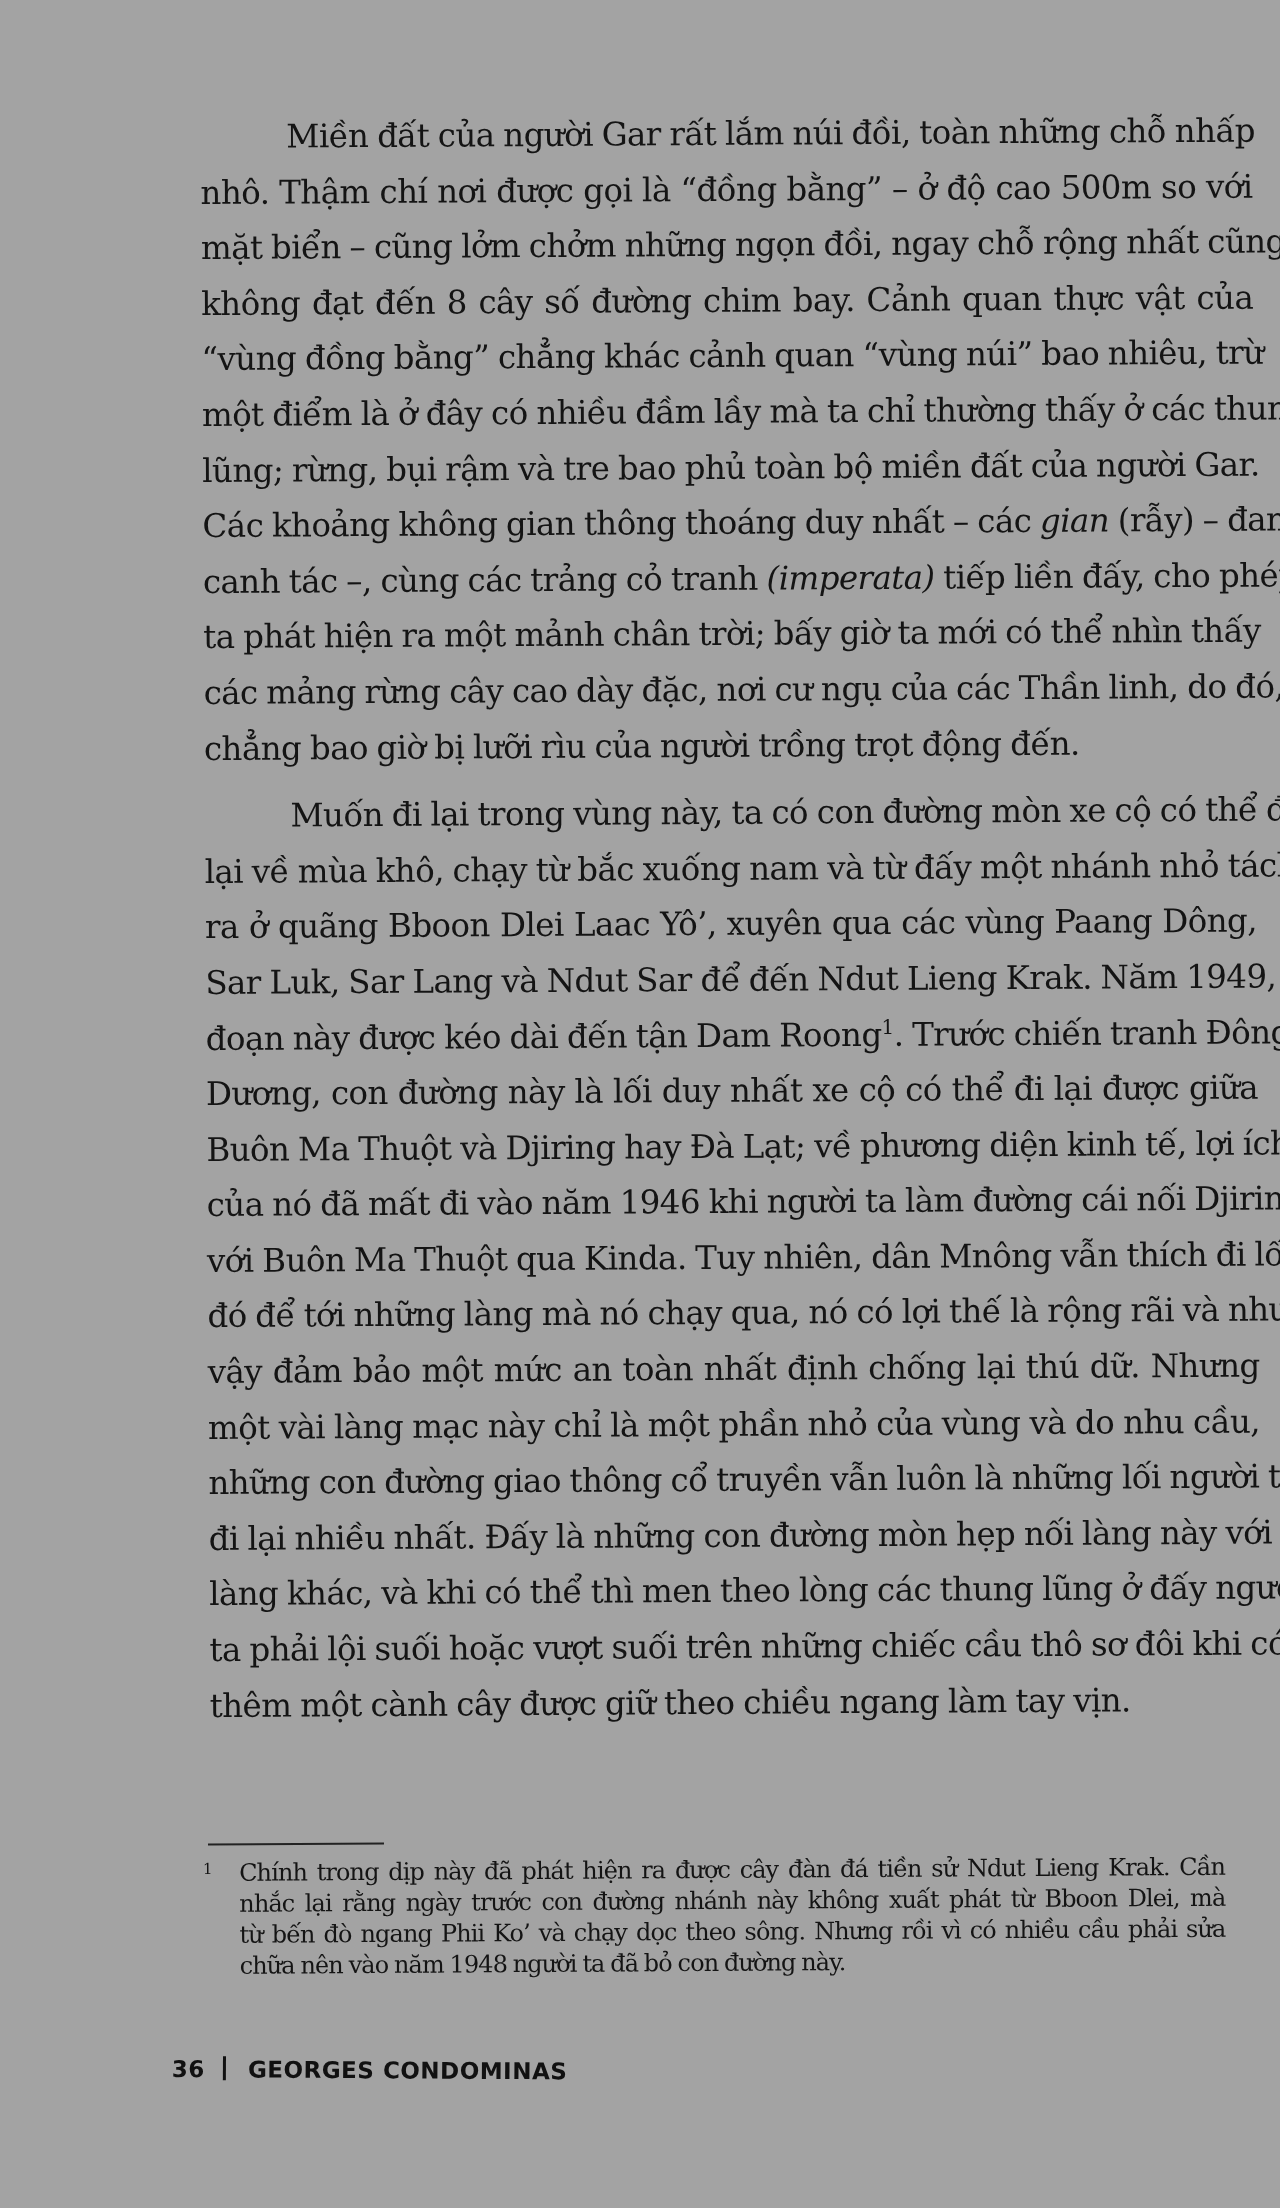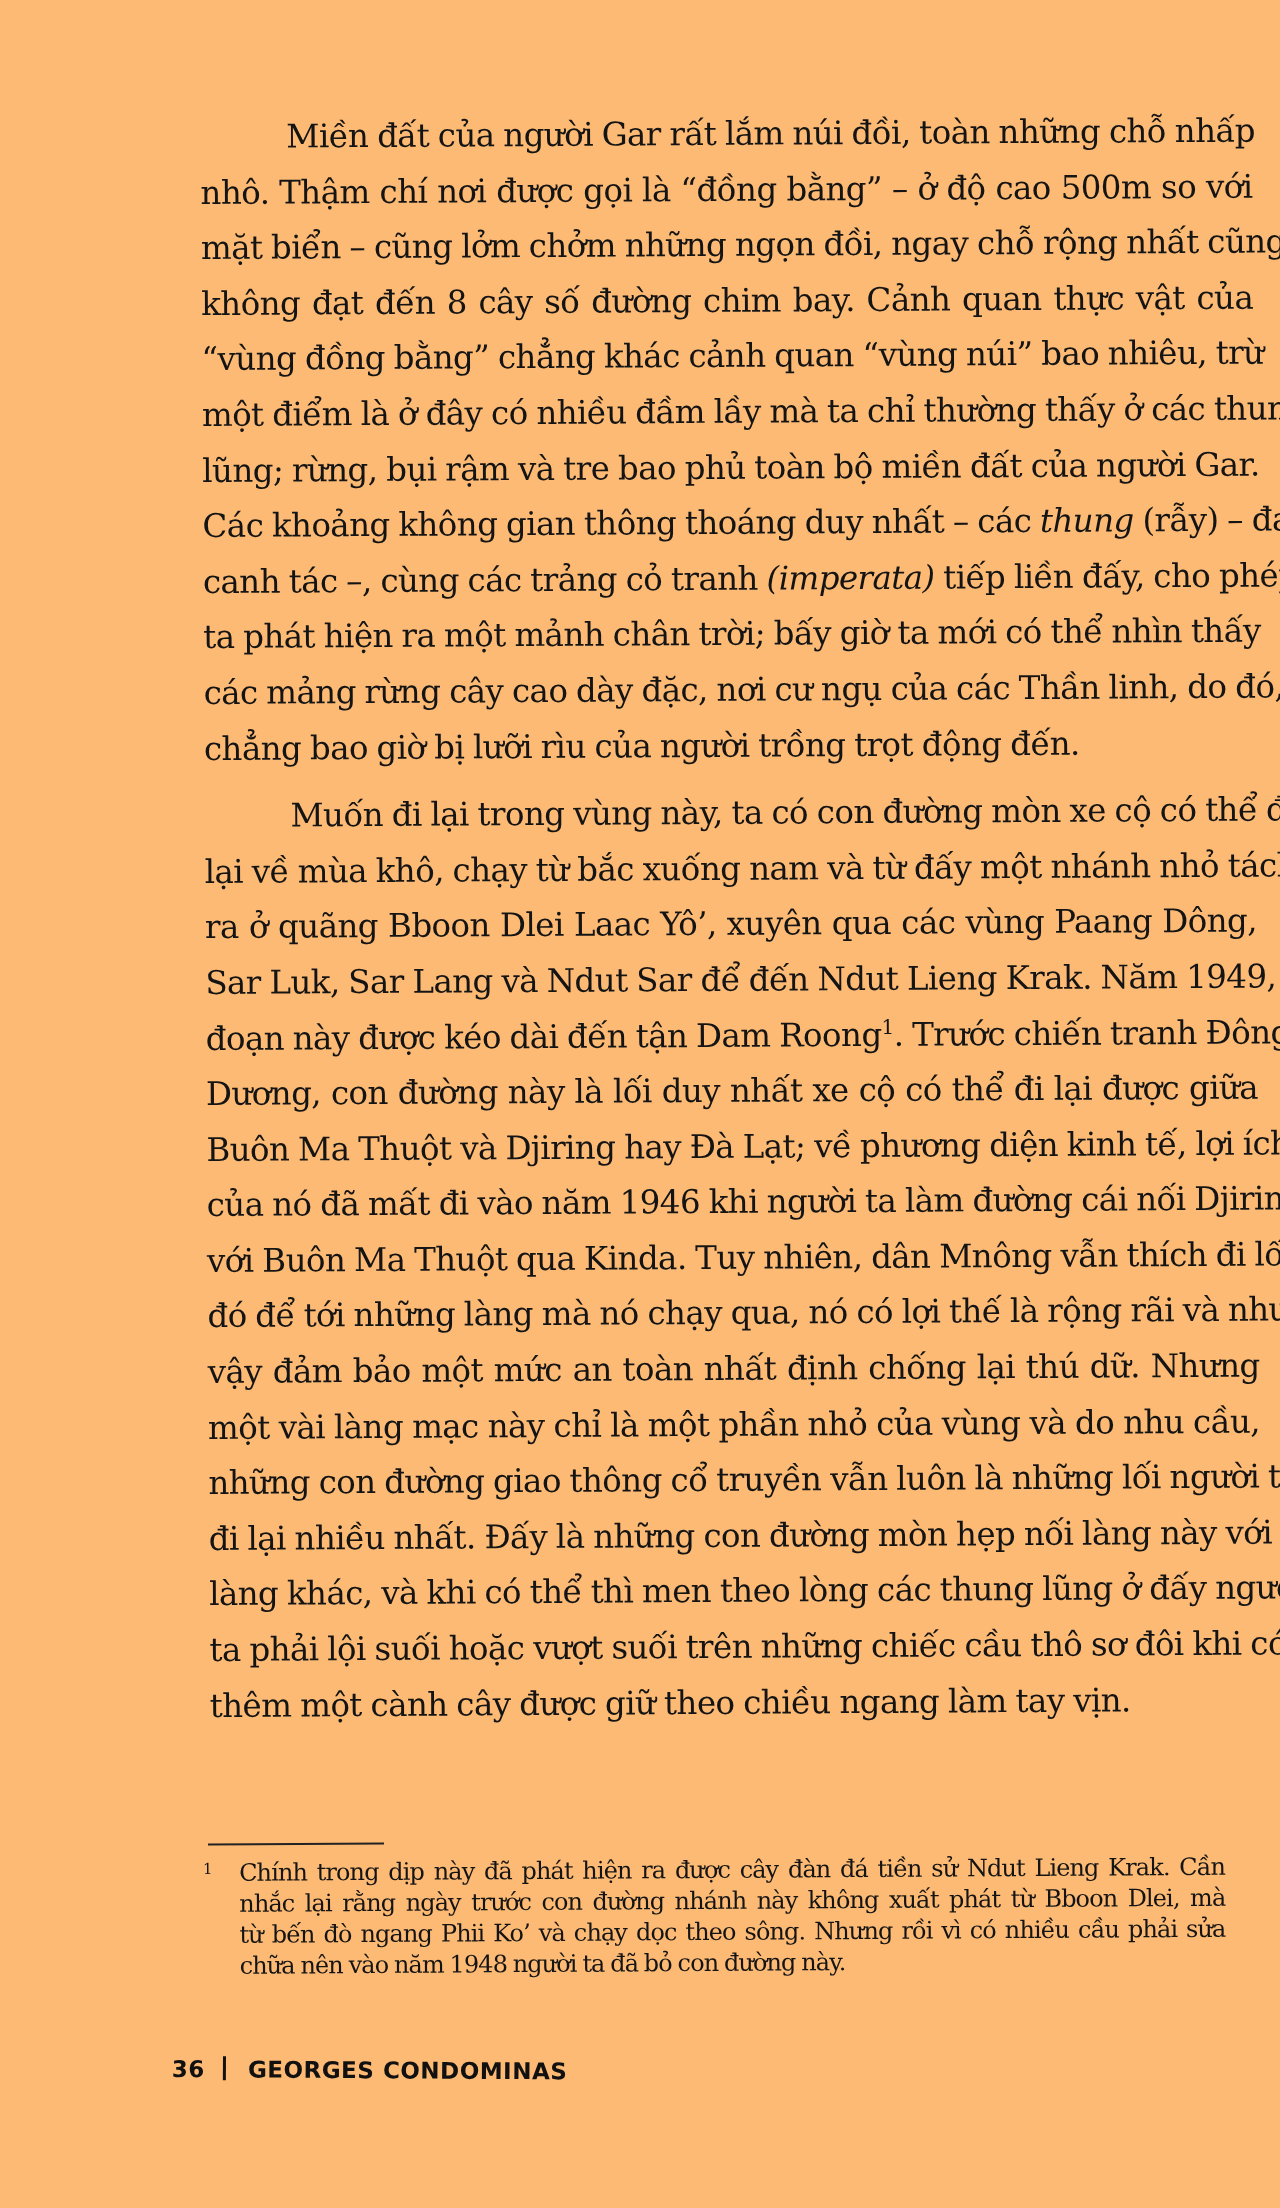--- a/index.html
+++ b/index.html
@@ -2,21 +2,21 @@
 <html><head>
 <meta charset="utf-8">
 <style>
   html, body { margin: 0; padding: 0; }
   body {
     width: 1280px; height: 2208px; background: #ffffff; position: relative;
     overflow: hidden; color: #141414;
   }
   .page {
     position: absolute; left: 0; top: 0; width: 1280px; height: 2208px;
-    background: #fdba74;
+    background: #a3a3a3;
   }
   .body-text {
     position: absolute; left: 200px; top: 110px; width: 1052px;
     font-family: "DejaVu Serif", serif; font-size: 32.5px; line-height: 55.6px;
     text-align: justify; letter-spacing: -0.6px; word-spacing: -1px;
     transform: rotate(-0.35deg); transform-origin: left top;
   }
   .body-text p { margin: 0; text-indent: 0; }
   .body-text p .indent { display: inline-block; width: 86px; }
   .line { display: block; text-align: justify; text-align-last: justify; white-space: nowrap; }
@@ -50,21 +50,21 @@
 <div class="page">
   <div class="body-text">
     <p>
       <span class="line"><span class="indent"></span><span>Miền đất của người Gar rất lắm núi đồi, toàn những chỗ nhấp</span></span>
       <span class="line">nhô. Thậm chí nơi được gọi là “đồng bằng” – ở độ cao 500m so với</span>
       <span class="line">mặt biển – cũng lởm chởm những ngọn đồi, ngay chỗ rộng nhất cũng</span>
       <span class="line">không đạt đến 8 cây số đường chim bay. Cảnh quan thực vật của</span>
       <span class="line">“vùng đồng bằng” chẳng khác cảnh quan “vùng núi” bao nhiêu, trừ</span>
       <span class="line">một điểm là ở đây có nhiều đầm lầy mà ta chỉ thường thấy ở các thung</span>
       <span class="line">lũng; rừng, bụi rậm và tre bao phủ toàn bộ miền đất của người Gar.</span>
-      <span class="line"><span>Các khoảng không gian thông thoáng duy nhất – các </span><em>thung</em><span> (rẫy) – đang</span></span>
+      <span class="line"><span>Các khoảng không gian thông thoáng duy nhất – các </span><em>gian</em><span> (rẫy) – đang</span></span>
       <span class="line"><span>canh tác –, cùng các trảng cỏ tranh </span><em>(imperata)</em><span> tiếp liền đấy, cho phép</span></span>
       <span class="line">ta phát hiện ra một mảnh chân trời; bấy giờ ta mới có thể nhìn thấy</span>
       <span class="line">các mảng rừng cây cao dày đặc, nơi cư ngụ của các Thần linh, do đó,</span>
       <span class="line last">chẳng bao giờ bị lưỡi rìu của người trồng trọt động đến.</span>
     </p>
     <p class="p2">
       <span class="line"><span class="indent"></span><span>Muốn đi lại trong vùng này, ta có con đường mòn xe cộ có thể đi</span></span>
       <span class="line">lại về mùa khô, chạy từ bắc xuống nam và từ đấy một nhánh nhỏ tách</span>
       <span class="line">ra ở quãng Bboon Dlei Laac Yô’, xuyên qua các vùng Paang Dông,</span>
       <span class="line">Sar Luk, Sar Lang và Ndut Sar để đến Ndut Lieng Krak. Năm 1949,</span>

